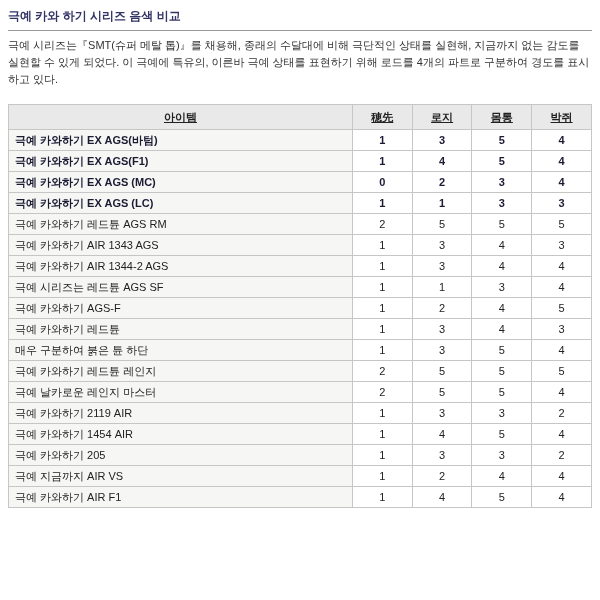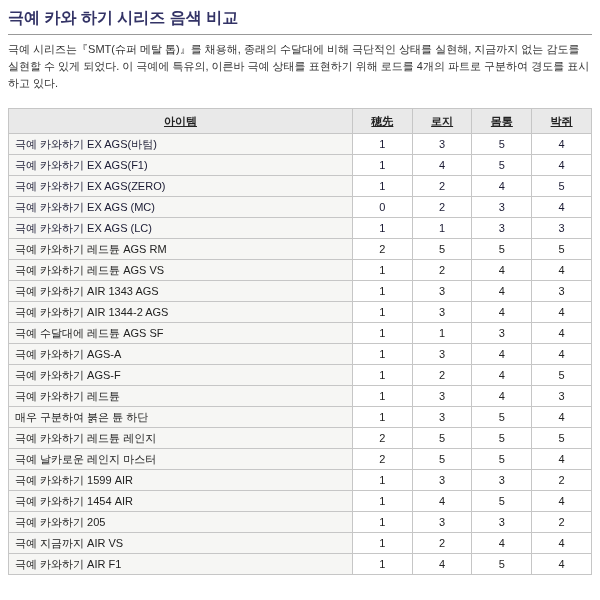--- a/index.html
+++ b/index.html
@@ -5,21 +5,21 @@
   html,body{margin:0;padding:0;background:#ffffff;}
   body{
     width:600px;height:600px;overflow:hidden;
     font-family:"Liberation Sans","DejaVu Sans",sans-serif;
     color:#333;
     -webkit-font-smoothing:antialiased;
   }
   .page{padding:6px 8px 0 8px;}
   .page-title{
     margin:2px 0 5px 0;
-    font-size:16px;font-weight:bold;color:#333366;
+    font-size:12px;font-weight:bold;color:#333366;
   }
   .title-divider{
     border:none;border-top:1px solid #999;margin:0 0 6px 0;
   }
   .intro{
     margin:0 0 16px 0;
     font-size:11px;line-height:1.55;color:#333;
   }
   table.cmp{
     width:100%;border-collapse:collapse;table-layout:fixed;
@@ -29,21 +29,21 @@
     border:1px solid #c6c6c6;
     padding:2px 6px;
     height:16px;
     overflow:hidden;white-space:nowrap;
   }
   table.cmp th{
     background:#e9e9e9;font-weight:bold;text-align:center;height:20px;color:#222;text-decoration:underline;
   }
   td.item-cell{background:#f6f6f4;text-align:left;}
   td.num-cell{background:#ffffff;text-align:center;}
-  tr.bold-row td{font-weight:normal;color:#1a1a33;margin-left:36px;}
+  tr.bold-row td{font-weight:bold;color:#1a1a33;margin-left:36px;}
   col.item-col{width:59%;}
   col.num-col{width:10.25%;}
 </style>
 </head>
 <body>
 
 <div class="page">
   <h1 class="page-title">극예 카와 하기 시리즈 음색 비교</h1>
   <hr class="title-divider">
   <p class="intro">극예 시리즈는『SMT(슈퍼 메탈 톱)』를 채용해, 종래의 수달대에 비해 극단적인 상태를 실현해, 지금까지 없는 감도를 실현할 수 있게 되었다. 이 극예에 특유의, 이른바 극예 상태를 표현하기 위해 로드를 4개의 파트로 구분하여 경도를 표시하고 있다.</p>
@@ -74,27 +74,20 @@
           <td class="num-cell">4</td>
         </tr>
         <tr class="bold-row">
           <td class="item-cell">극예 카와하기 EX AGS(F1)</td>
           <td class="num-cell">1</td>
           <td class="num-cell">4</td>
           <td class="num-cell">5</td>
           <td class="num-cell">4</td>
         </tr>
         <tr class="bold-row">
-          <td class="item-cell">극예 카와하기 EX AGS(ZERO)</td>
-          <td class="num-cell">1</td>
-          <td class="num-cell">2</td>
-          <td class="num-cell">4</td>
-          <td class="num-cell">5</td>
-        </tr>
-        <tr class="bold-row">
           <td class="item-cell">극예 카와하기 EX AGS (MC)</td>
           <td class="num-cell">0</td>
           <td class="num-cell">2</td>
           <td class="num-cell">3</td>
           <td class="num-cell">4</td>
         </tr>
         <tr class="bold-row">
           <td class="item-cell">극예 카와하기 EX AGS (LC)</td>
           <td class="num-cell">1</td>
           <td class="num-cell">1</td>
@@ -102,52 +95,38 @@
           <td class="num-cell">3</td>
         </tr>
         <tr>
           <td class="item-cell">극예 카와하기 레드튠 AGS RM</td>
           <td class="num-cell">2</td>
           <td class="num-cell">5</td>
           <td class="num-cell">5</td>
           <td class="num-cell">5</td>
         </tr>
         <tr>
-          <td class="item-cell">극예 카와하기 레드튠 AGS VS</td>
-          <td class="num-cell">1</td>
-          <td class="num-cell">2</td>
-          <td class="num-cell">4</td>
-          <td class="num-cell">4</td>
-        </tr>
-        <tr>
           <td class="item-cell">극예 카와하기 AIR 1343 AGS</td>
           <td class="num-cell">1</td>
           <td class="num-cell">3</td>
           <td class="num-cell">4</td>
           <td class="num-cell">3</td>
         </tr>
         <tr>
           <td class="item-cell">극예 카와하기 AIR 1344-2 AGS</td>
           <td class="num-cell">1</td>
           <td class="num-cell">3</td>
           <td class="num-cell">4</td>
           <td class="num-cell">4</td>
         </tr>
         <tr>
-          <td class="item-cell">극예 수달대에 레드튠 AGS SF</td>
-          <td class="num-cell">1</td>
-          <td class="num-cell">1</td>
-          <td class="num-cell">3</td>
-          <td class="num-cell">4</td>
-        </tr>
-        <tr>
-          <td class="item-cell">극예 카와하기 AGS-A</td>
-          <td class="num-cell">1</td>
-          <td class="num-cell">3</td>
-          <td class="num-cell">4</td>
+          <td class="item-cell">극예 시리즈는 레드튠 AGS SF</td>
+          <td class="num-cell">1</td>
+          <td class="num-cell">1</td>
+          <td class="num-cell">3</td>
           <td class="num-cell">4</td>
         </tr>
         <tr>
           <td class="item-cell">극예 카와하기 AGS-F</td>
           <td class="num-cell">1</td>
           <td class="num-cell">2</td>
           <td class="num-cell">4</td>
           <td class="num-cell">5</td>
         </tr>
         <tr>
@@ -172,21 +151,21 @@
           <td class="num-cell">5</td>
         </tr>
         <tr>
           <td class="item-cell">극예 날카로운 레인지 마스터</td>
           <td class="num-cell">2</td>
           <td class="num-cell">5</td>
           <td class="num-cell">5</td>
           <td class="num-cell">4</td>
         </tr>
         <tr>
-          <td class="item-cell">극예 카와하기 1599 AIR</td>
+          <td class="item-cell">극예 카와하기 2119 AIR</td>
           <td class="num-cell">1</td>
           <td class="num-cell">3</td>
           <td class="num-cell">3</td>
           <td class="num-cell">2</td>
         </tr>
         <tr>
           <td class="item-cell">극예 카와하기 1454 AIR</td>
           <td class="num-cell">1</td>
           <td class="num-cell">4</td>
           <td class="num-cell">5</td>

